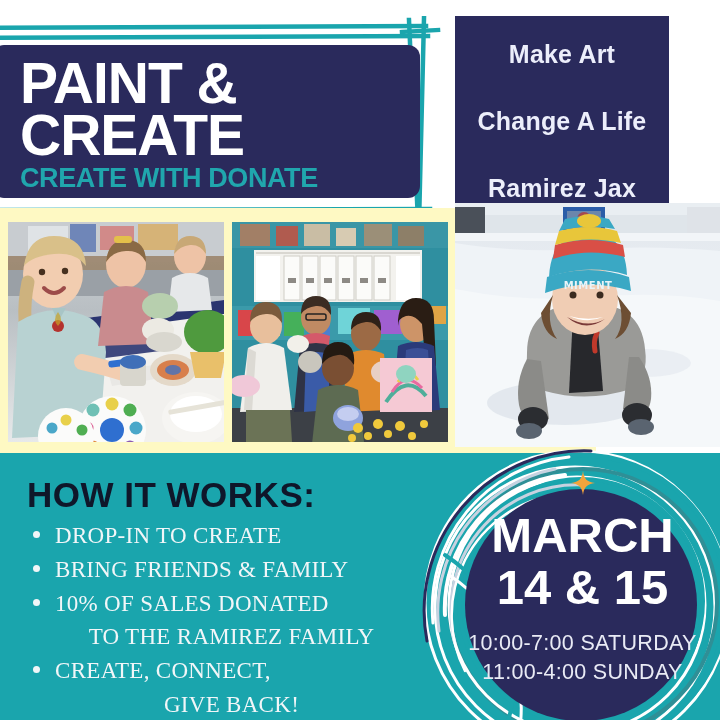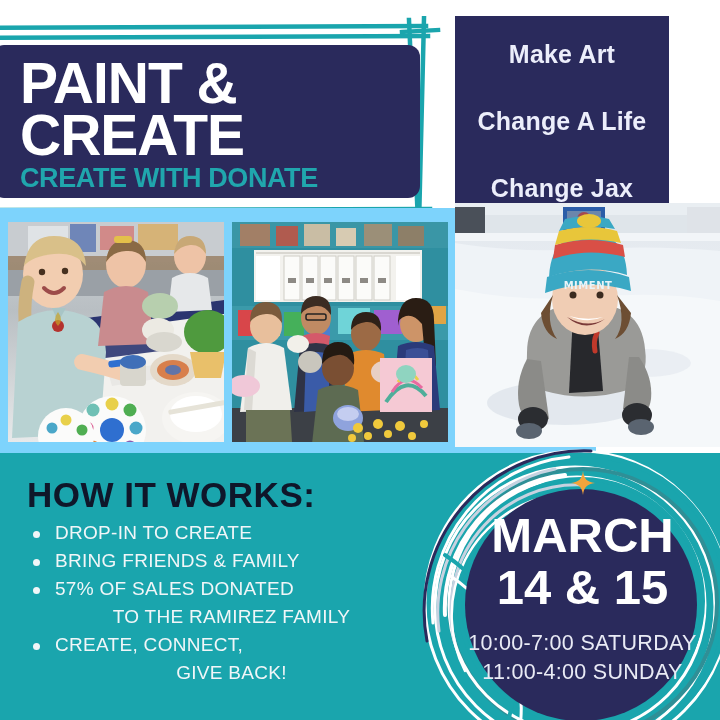--- a/index.html
+++ b/index.html
@@ -68,21 +68,21 @@
     font-weight:bold;
     font-size:27px;
     letter-spacing:-0.4px;
     margin:1px 0 0 0;
     white-space:nowrap;
   }
 
   
   .photo-strip{
     position:absolute; left:0; top:208px; width:596px; height:245px;
-    background:#7dd3fc;
+    background:#fef9c3;
   }
   .photo{
     position:absolute; top:14px; height:220px; overflow:hidden;
   }
   .photo.p1{left:8px;  width:216px;}
   .photo.p2{left:232px;width:216px;}
   .photo.p3{left:455px;top:-5px;width:265px;height:244px;}
   .photo svg{display:block;width:100%;height:100%;}
 
   
@@ -101,24 +101,25 @@
   }
   .how-list{
     position:absolute; left:28px; top:66px;
     margin:0; padding:0;
     list-style:none;
     width:380px;
   }
   .how-list li{
     position:relative;
     color:#f1f6f8;
-    font-size:19px;
+    font-size:23px;
     letter-spacing:0.3px;
     line-height:1.47;
     padding-left:27px;
+    font-family:Liberation Serif, serif;
   }
   .how-list li::before{
     content:"";
     position:absolute; left:5px; top:12px;
     width:7px; height:7px; border-radius:50%;
     background:#f1f6f8;
   }
   .how-list li.cont{padding-left:27px;text-align:center;}
   .how-list li.cont::before{display:none;}
 
@@ -178,21 +179,21 @@
     <div class="title-card">
       <p class="title-l1">PAINT &amp;</p>
       <p class="title-l2">CREATE</p>
       <p class="subtitle">CREATE WITH DONATE</p>
     </div>
 
     <div class="top-right-panel">
       <div class="tagline t1">Make Art</div>
       <div class="tagline t2">Change A Life</div>
       <div class="tagline t3">
-        <span>Change Jax</span><br>
+        <span>Ramirez Jax</span><br>
         <span>Change</span>
       </div>
     </div>
   </div>
 
   <div class="photo-strip">
 
     <div class="photo p1">
       <svg viewBox="0 0 216 220" preserveAspectRatio="none">
         <defs>
@@ -424,21 +425,21 @@
         <text x="133" y="86" font-family="DejaVu Sans, sans-serif" font-size="10" font-weight="bold" fill="#e9f4f8" text-anchor="middle" letter-spacing="0.5">MIMENT</text>
       </svg>
     </div>
   </div>
 
   <div class="bottom-band">
     <h2 class="how-title">HOW IT WORKS:</h2>
     <ul class="how-list">
       <li>DROP-IN TO CREATE</li>
       <li>BRING FRIENDS &amp; FAMILY</li>
-      <li>57% OF SALES DONATED</li>
+      <li>10% OF SALES DONATED</li>
       <li class="cont">TO THE RAMIREZ FAMILY</li>
       <li>CREATE, CONNECT,</li>
       <li class="cont">GIVE BACK!</li>
     </ul>
   </div>
 
   <div class="date-zone">
     <svg width="330" height="300" viewBox="0 0 330 300">
       <g fill="none" stroke-linecap="round">
         <circle cx="172" cy="168" r="152" stroke="#ffffff" stroke-width="3"></circle>

